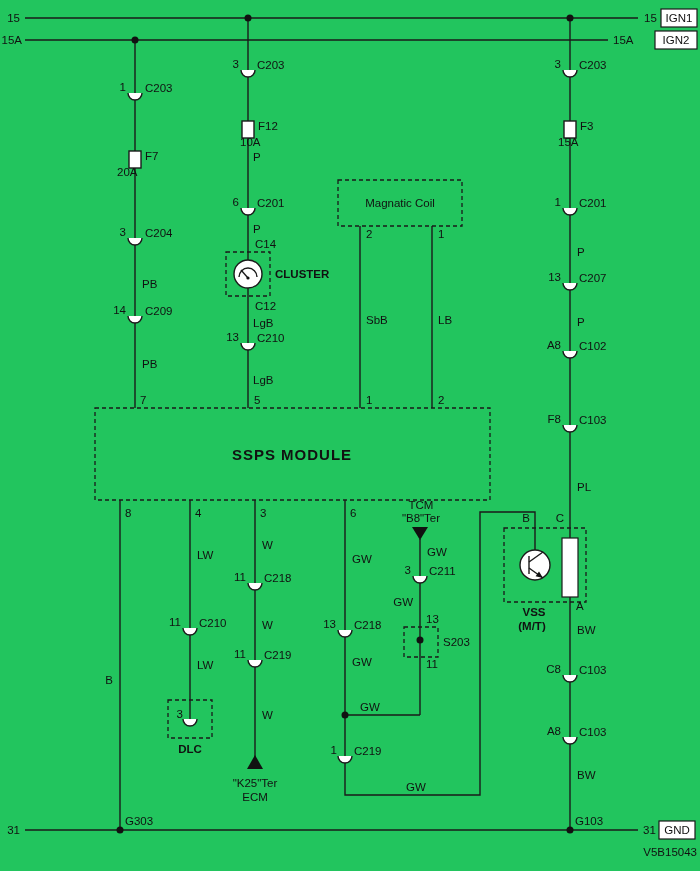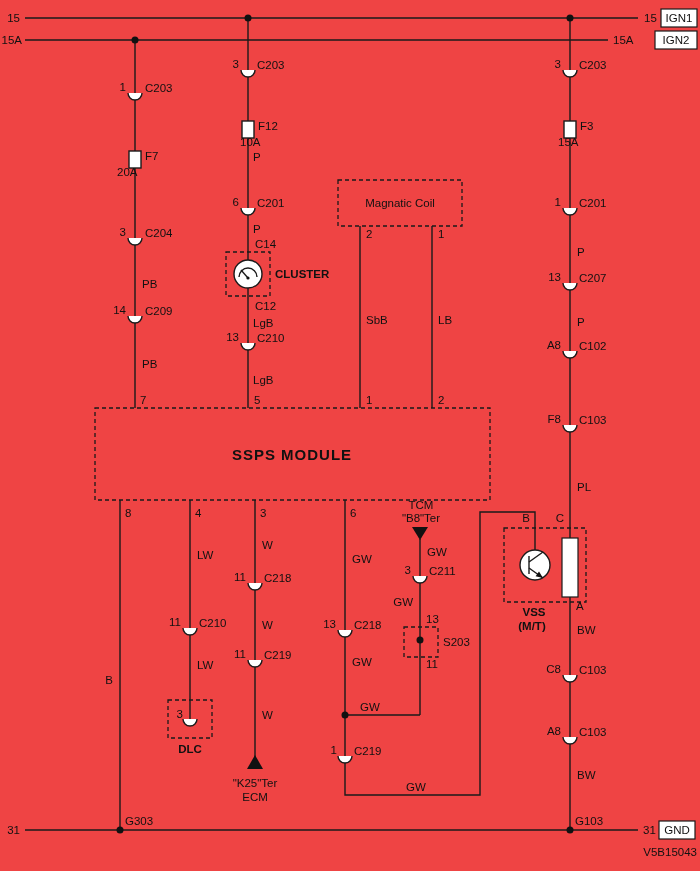--- a/index.html
+++ b/index.html
@@ -1,16 +1,16 @@
 <!DOCTYPE html>
 <html><head>
 <meta charset="utf-8">
 <style>
   html,body{margin:0;padding:0;background:#fff;}
-  .stage{width:700px;height:871px;position:relative;background:#ef4444;}
+  .stage{width:700px;height:871px;position:relative;background:#22c55e;}
   svg{display:block;}
   .wire{stroke:#1a1a1a;stroke-width:1.4;fill:none;}
   .sym{stroke:#1a1a1a;stroke-width:1.4;fill:#fff;}
   .dash{stroke:#1a1a1a;stroke-width:1.3;fill:none;stroke-dasharray:4 3;}
   .solidbox{stroke:#1a1a1a;stroke-width:1.2;fill:#fff;}
   .dot{fill:#111;stroke:none;}
   .tri{fill:#111;stroke:none;}
   .lbl{font-family:"Liberation Sans",sans-serif;font-size:11.5px;fill:#111;}
   .b{font-weight:bold;}
   .big{font-size:15px;letter-spacing:1px;}

